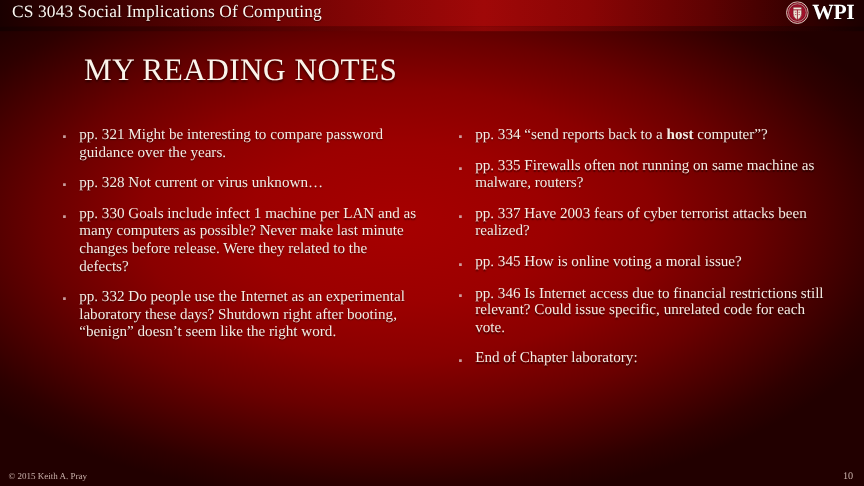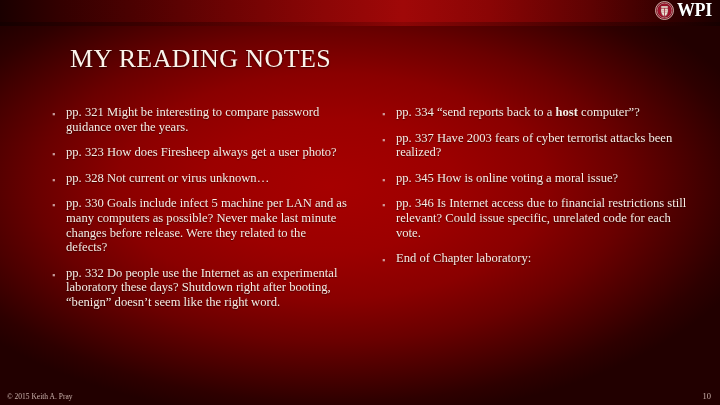--- a/index.html
+++ b/index.html
@@ -165,20 +165,21 @@
   }
 </style>
 </head>
 <body>
 
 <div id="slide">
 
   <div id="header-band"></div>
   <div id="header-underline"></div>
 
+  <div id="header-title">CS 3043 Social Implications Of Computing</div>
 
   <div id="wpi-logo">
     <svg id="wpi-seal" viewBox="0 0 40 40">
       <circle cx="20" cy="20" r="19" fill="#7d0d20"></circle>
       <circle cx="20" cy="20" r="19" fill="none" stroke="#e7dccd" stroke-width="1.6"></circle>
       <circle cx="20" cy="20" r="15.5" fill="none" stroke="#e7dccd" stroke-width="1"></circle>
       <circle cx="20" cy="20" r="13.5" fill="#a2112a"></circle>
       <path d="M12.5 10.5 h15 v11 q0 7.5 -7.5 11.5 q-7.5 -4 -7.5 -11.5 z" fill="#f0e6d8" stroke="#5d0a18" stroke-width="0.9"></path>
       <path d="M12.5 15.2 h15" stroke="#8d1024" stroke-width="1.6" fill="none"></path>
       <path d="M20 15.2 v17.8" stroke="#8d1024" stroke-width="1.5" fill="none"></path>
@@ -191,40 +192,40 @@
 
   <div id="body-columns">
 
     <div class="column left">
       <div class="bullet-row">
         <span class="bullet-marker"></span>
         <span class="bullet-text"><span>pp. 321 Might be interesting to compare password guidance over the years.</span></span>
       </div>
       <div class="bullet-row">
         <span class="bullet-marker"></span>
-        <span class="bullet-text"><span>pp. 323 How does Firesheep always get a user photo?</span></span>
-      </div>
-      <div class="bullet-row">
-        <span class="bullet-marker"></span>
         <span class="bullet-text"><span>pp. 328 Not current or virus unknown…</span></span>
       </div>
       <div class="bullet-row">
         <span class="bullet-marker"></span>
-        <span class="bullet-text"><span>pp. 330 Goals include infect 5 machine per LAN and as many computers as possible? Never make last minute changes before release. Were they related to the defects?</span></span>
+        <span class="bullet-text"><span>pp. 330 Goals include infect 1 machine per LAN and as many computers as possible? Never make last minute changes before release. Were they related to the defects?</span></span>
       </div>
       <div class="bullet-row">
         <span class="bullet-marker"></span>
         <span class="bullet-text"><span>pp. 332 Do people use the Internet as an experimental laboratory these days? Shutdown right after booting, “benign” doesn’t seem like the right word.</span></span>
       </div>
     </div>
 
     <div class="column right">
       <div class="bullet-row">
         <span class="bullet-marker"></span>
         <span class="bullet-text"><span>pp. 334 “send reports back to a </span><b>host</b><span> computer”?</span></span>
+      </div>
+      <div class="bullet-row">
+        <span class="bullet-marker"></span>
+        <span class="bullet-text"><span>pp. 335 Firewalls often not running on same machine as malware, routers?</span></span>
       </div>
       <div class="bullet-row">
         <span class="bullet-marker"></span>
         <span class="bullet-text"><span>pp. 337 Have 2003 fears of cyber terrorist attacks been realized?</span></span>
       </div>
       <div class="bullet-row">
         <span class="bullet-marker"></span>
         <span class="bullet-text"><span>pp. 345 How is online voting a moral issue?</span></span>
       </div>
       <div class="bullet-row">

